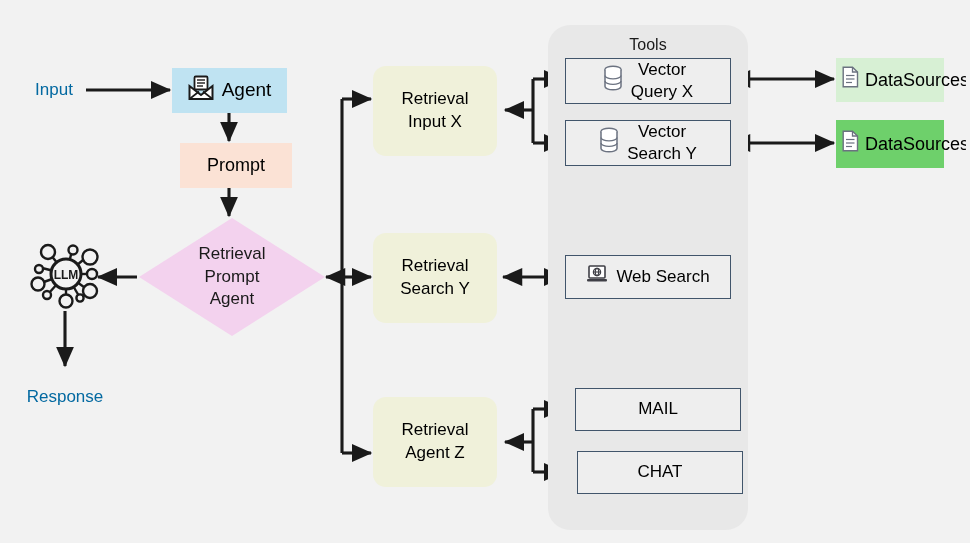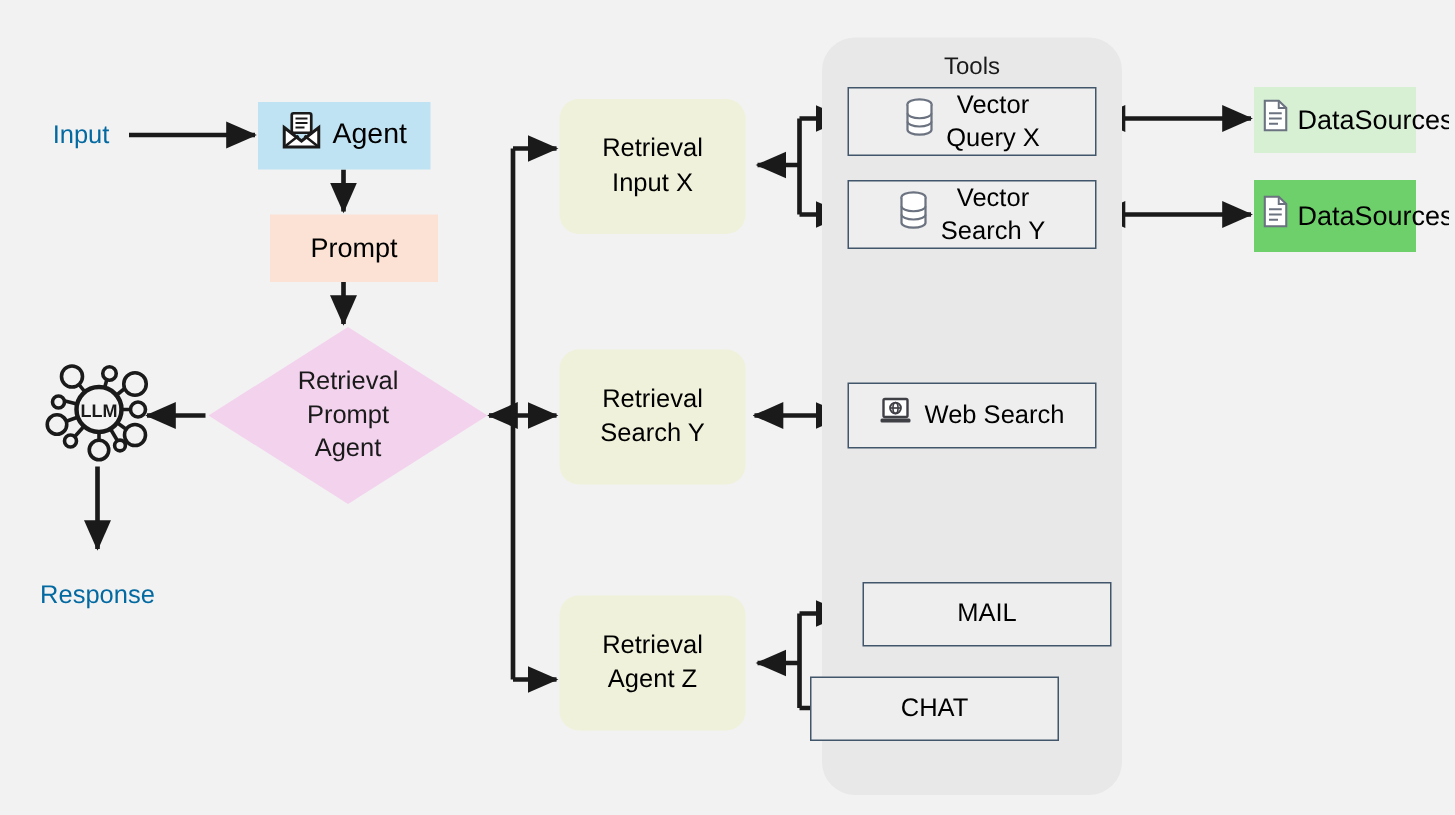--- a/index.html
+++ b/index.html
@@ -318,21 +318,21 @@
         </svg>
       </span>
       <span>Web Search</span>
     </div>
   </div>
 
   <div class="node tool-box" style="left:565px; top:388px; width:166px; height:43px;margin-left:10px;">
     <span>MAIL</span>
   </div>
 
-  <div class="node tool-box" style="left:540px; top:451px; width:166px; height:43px;">
+  <div class="node tool-box" style="left:577px; top:451px; width:166px; height:43px;">
     <span>CHAT</span>
   </div>
 
   <div class="node ds-box" style="left:836px; top:58px; width:108px; height:44px; background:#d7f0d4;">
     <div class="ds-inner">
       <span class="icon">
         <svg width="17" height="22" viewBox="0 0 17 22" xmlns="http://www.w3.org/2000/svg">
           <path d="M1.2,1.2 L10.5,1.2 L15.5,6 L15.5,20.8 L1.2,20.8 Z" fill="#ffffff" stroke="#6b7280" stroke-width="1.4"></path>
           <path d="M10.5,1.2 L10.5,6 L15.5,6" fill="none" stroke="#6b7280" stroke-width="1.3"></path>
           <line x1="4" y1="9.5" x2="12.5" y2="9.5" stroke="#6b7280" stroke-width="1.2"></line>

